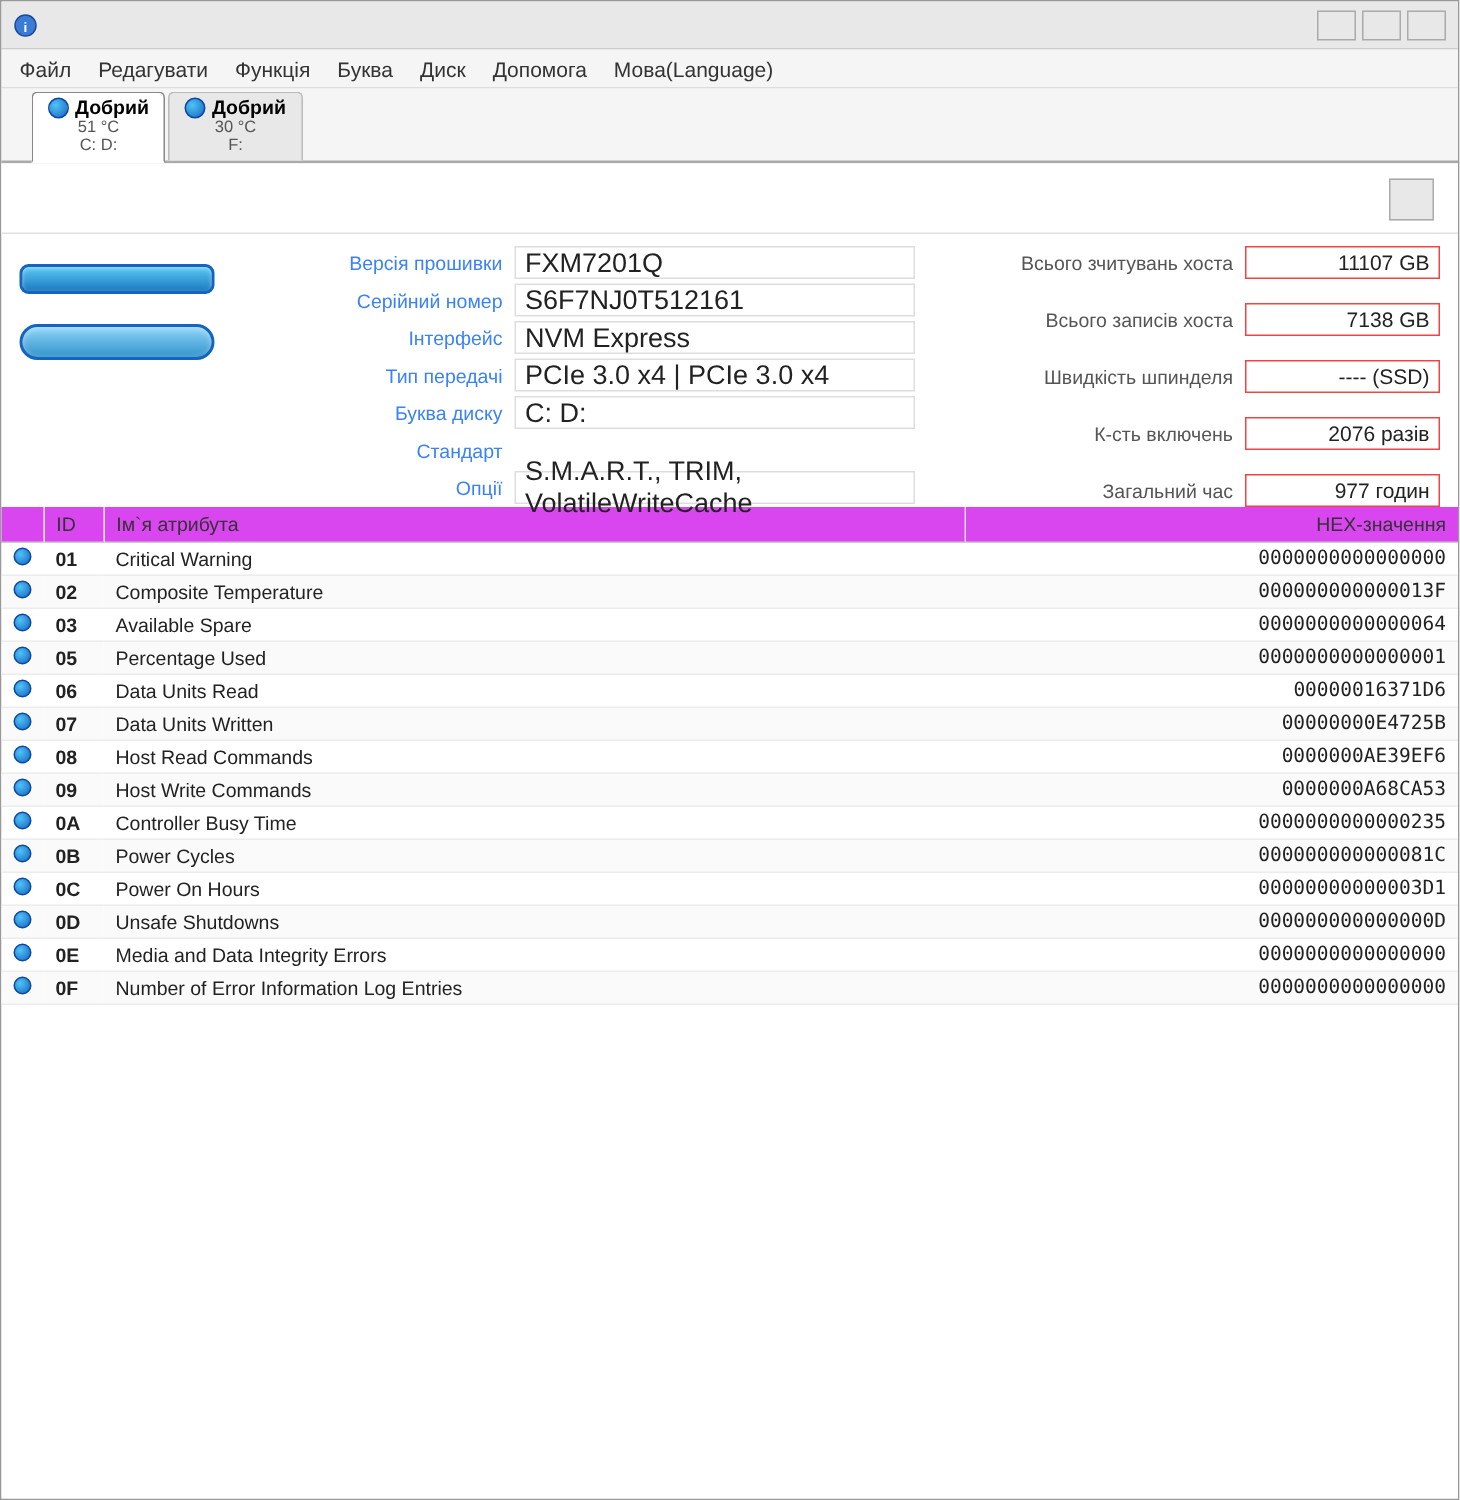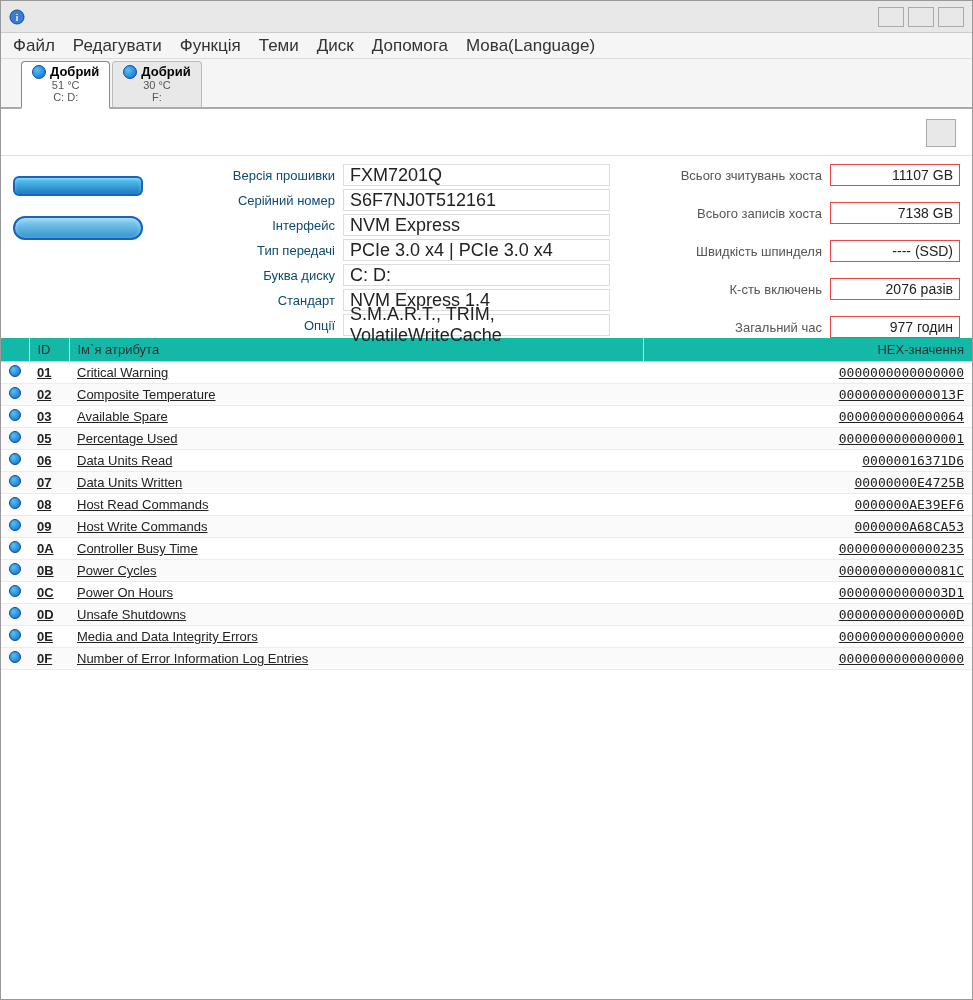--- a/index.html
+++ b/index.html
@@ -66,21 +66,21 @@
       border-bottom: 1px solid #ddd;
       padding: 2px 4px;
       display: flex;
       gap: 2px;
       height: 26px;
       align-items: center;
     }
     .menu-item {
       padding: 2px 8px;
       cursor: pointer;
-      font-size: 17px;
+      font-size: 14px;
       color: #333;
       border-radius: 2px;
     }
 
     
     .drive-tabs {
       background: #f5f5f5;
       border-bottom: 2px solid #aaa;
       display: flex;
       align-items: flex-end;
@@ -198,21 +198,21 @@
 
     .info-row {
       display: flex;
       align-items: center;
       min-height: 22px;
     }
     .info-label {
       width: 150px;
       min-width: 150px;
       text-align: right;
-      color: #0c4a6e;
+      color: #3b82f6;
       font-size: 13px;
       padding-right: 8px;
     }
     .info-value {
       flex: 1;
       background: #fff;
       border: 1px solid #ddd;
       padding: 1px 6px;
       font-size: 18px;
       color: #222;
@@ -250,39 +250,38 @@
     
     .smart-table-wrap {
       padding: 0;
     }
     .smart-table {
       width: 100%;
       border-collapse: collapse;
       font-size: 13px;
     }
     .smart-table thead tr {
-      background: #14b8a6;
+      background: #d946ef;
       border-bottom: 1px solid #ccc;
     }
     .smart-table thead th {
       padding: 4px 8px;
       text-align: left;
       font-weight: normal;
       color: #333;
       border-right: 1px solid #ddd;
     }
     .smart-table thead th:last-child { border-right: none; text-align: right; }
     .smart-table tbody tr {
       border-bottom: 1px solid #ececec;
     }
     .smart-table tbody tr:nth-child(even) { background: #fafafa; }
     .smart-table tbody td {
       padding: 3px 8px;
       color: #222;
-      text-decoration: underline;
     }
     .smart-table tbody td:last-child { text-align: right; font-family: monospace; }
     .row-dot {
       width: 12px;
       height: 12px;
       border-radius: 50%;
       display: inline-block;
     }
     .dot-blue {
       background: radial-gradient(circle at 35% 35%, #4fc3f7, #1565c0);
@@ -322,21 +321,21 @@
       <button class="title-btn"></button>
       <button class="title-btn"></button>
       <button class="title-btn close"></button>
     </div>
   </div>
 
   <div class="menu-bar">
       <div class="menu-item">Файл</div>
       <div class="menu-item">Редагувати</div>
       <div class="menu-item">Функція</div>
-      <div class="menu-item">Теми</div>
+      <div class="menu-item">Буква</div>
       <div class="menu-item">Диск</div>
       <div class="menu-item">Допомога</div>
       <div class="menu-item">Мова(Language)</div>
     </div>
 
   <div class="drive-tabs">
       <div class="drive-tab active">
     <div class="drive-tab-top">
       <span class="status-dot"></span>
       <span class="drive-tab-label">Добрий</span>
@@ -390,21 +389,20 @@
           <div class="info-row">
     <span class="info-label">Тип передачі</span>
     <span class="info-value">PCIe 3.0 x4 | PCIe 3.0 x4</span>
   </div>
           <div class="info-row">
     <span class="info-label">Буква диску</span>
     <span class="info-value">C: D:</span>
   </div>
           <div class="info-row">
     <span class="info-label">Стандарт</span>
-    <span class="info-value">NVM Express 1.4</span>
   </div>
           <div class="info-row">
     <span class="info-label">Опції</span>
     <span class="info-value">S.M.A.R.T., TRIM, VolatileWriteCache</span>
   </div>
         </div>
 
       <div style="width:340px; display:flex; flex-direction:column; gap:16px;">
           <div class="info-right-row">
     <span class="info-right-label">Всього зчитувань хоста</span>

